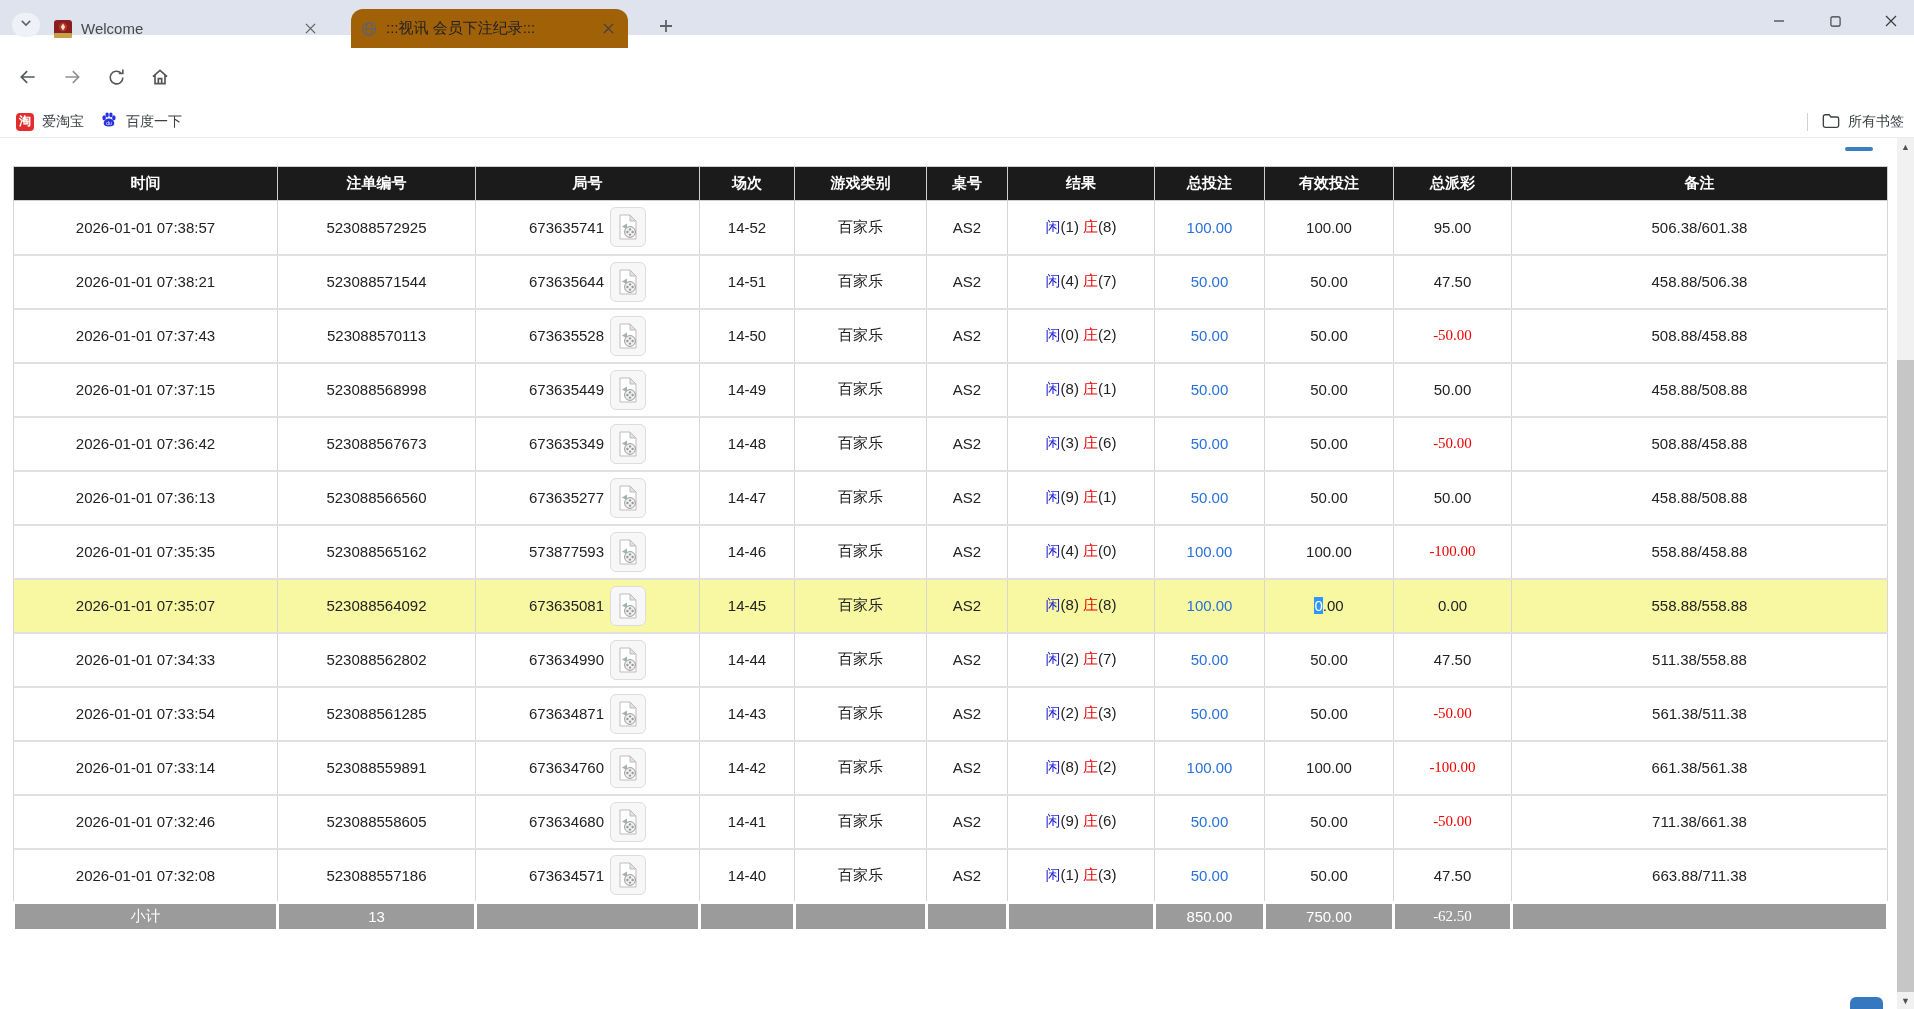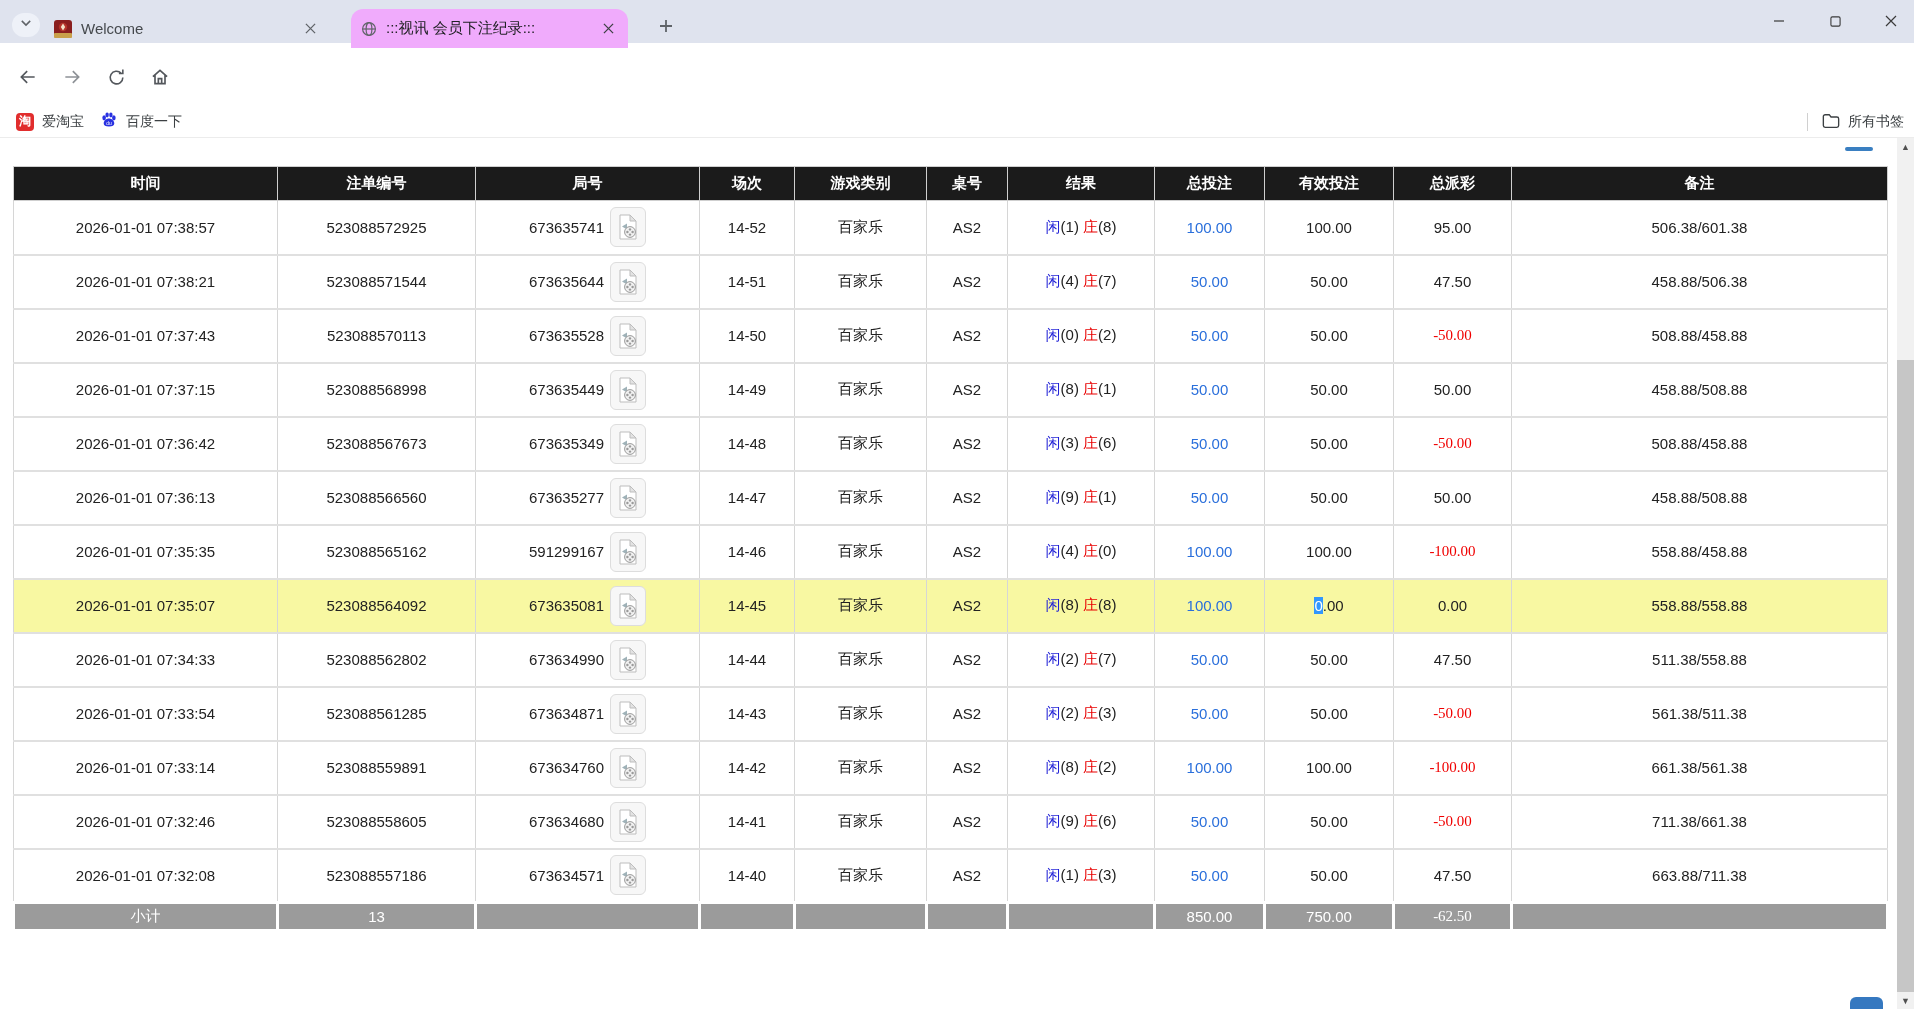--- a/index.html
+++ b/index.html
@@ -1,26 +1,26 @@
 <!DOCTYPE html>
 <html style="--header_bg: #1b1b1b; --footer_bg: #9b9b9b; --highlight_yellow: #f8f8a2; --amount_blue: #2a6fdb; --player_blue: #1f1fd6; --banker_red: #e80000; --negative_red: #f00000; --selection_blue: #3297fd;"><head>
 <meta charset="utf-8">
 <style>
   * { margin:0; padding:0; box-sizing:border-box; }
   html,body { width:1914px; height:1009px; overflow:hidden; background:#fff;
     font-family:"Liberation Sans","DejaVu Sans",sans-serif; }
 
   
-  .tabstrip { position:absolute; left:0; top:0; width:1914px; height:43px; background:#dfe3ee; }
+  .tabstrip { position:absolute; left:0; top:0; width:1914px; height:35px; background:#dfe3ee; }
   .tab-search { position:absolute; left:12px; top:13px; width:28px; height:24px;
     display:flex; align-items:center; justify-content:center; border-radius:12px; background:#eef1f8; }
   .tab { position:absolute; top:9px; height:39px; display:flex; align-items:center;
     padding:0 10px; font-size:15px; color:#45494d; }
   .tab.inactive { left:44px; width:286px; }
-  .tab.active { left:351px; width:277px; background:#f0abfc; border-radius:12px 12px 0 0; color:#202124; }
+  .tab.active { left:351px; width:277px; background:#a16207; border-radius:12px 12px 0 0; color:#202124; }
   .tab .fav { margin-right:9px; flex:0 0 auto; display:flex; }
   .tab .t-title { flex:1; overflow:hidden; white-space:nowrap; }
   .tab .t-close { flex:0 0 auto; width:20px; height:20px; display:flex; align-items:center;
     justify-content:center; border-radius:50%; }
   .newtab { position:absolute; left:652px; top:14px; width:28px; height:28px; display:flex;
     align-items:center; justify-content:center; border-radius:50%; }
   .win-btn { position:absolute; top:4px; width:46px; height:36px; display:flex;
     align-items:center; justify-content:center; }
   .win-min{ left:1756px; } .win-max{ left:1812px; } .win-close{ left:1868px; }
 
@@ -440,21 +440,21 @@
           <td><span class="p-blue">闲</span><span>(9) </span><span class="b-red">庄</span><span>(1)</span></td>
           <td><span class="amt-blue">50.00</span></td>
           <td>50.00</td>
           <td>50.00</td>
           <td>458.88/508.88</td>
         </tr>
         <tr>
           <td>2026-01-01 07:35:35</td>
           <td>523088565162</td>
           <td><span class="round-wrap">
-              <span>591299167</span>
+              <span>573877593</span>
               <button class="video-btn">
                 <svg width="20" height="26" viewBox="0 0 20 26">
                   <path d="M2 1 h10 l6 6 v18 h-16 z" fill="#ffffff" stroke="#bdbdbd"></path>
                   <path d="M12 1 l6 6 h-6 z" fill="#e3e3e3" stroke="#bdbdbd"></path>
                   <path d="M9 9.5 l-5 3 5 3 z" fill="#9fb2b8"></path>
                   <circle cx="12" cy="18" r="5.4" fill="#f1f1f1" stroke="#9a9a9a"></circle>
                   <circle cx="12" cy="15.4" r="1.2" fill="#9a9a9a"></circle>
                   <circle cx="12" cy="20.6" r="1.2" fill="#9a9a9a"></circle>
                   <circle cx="9.4" cy="18" r="1.2" fill="#9a9a9a"></circle>
                   <circle cx="14.6" cy="18" r="1.2" fill="#9a9a9a"></circle>

